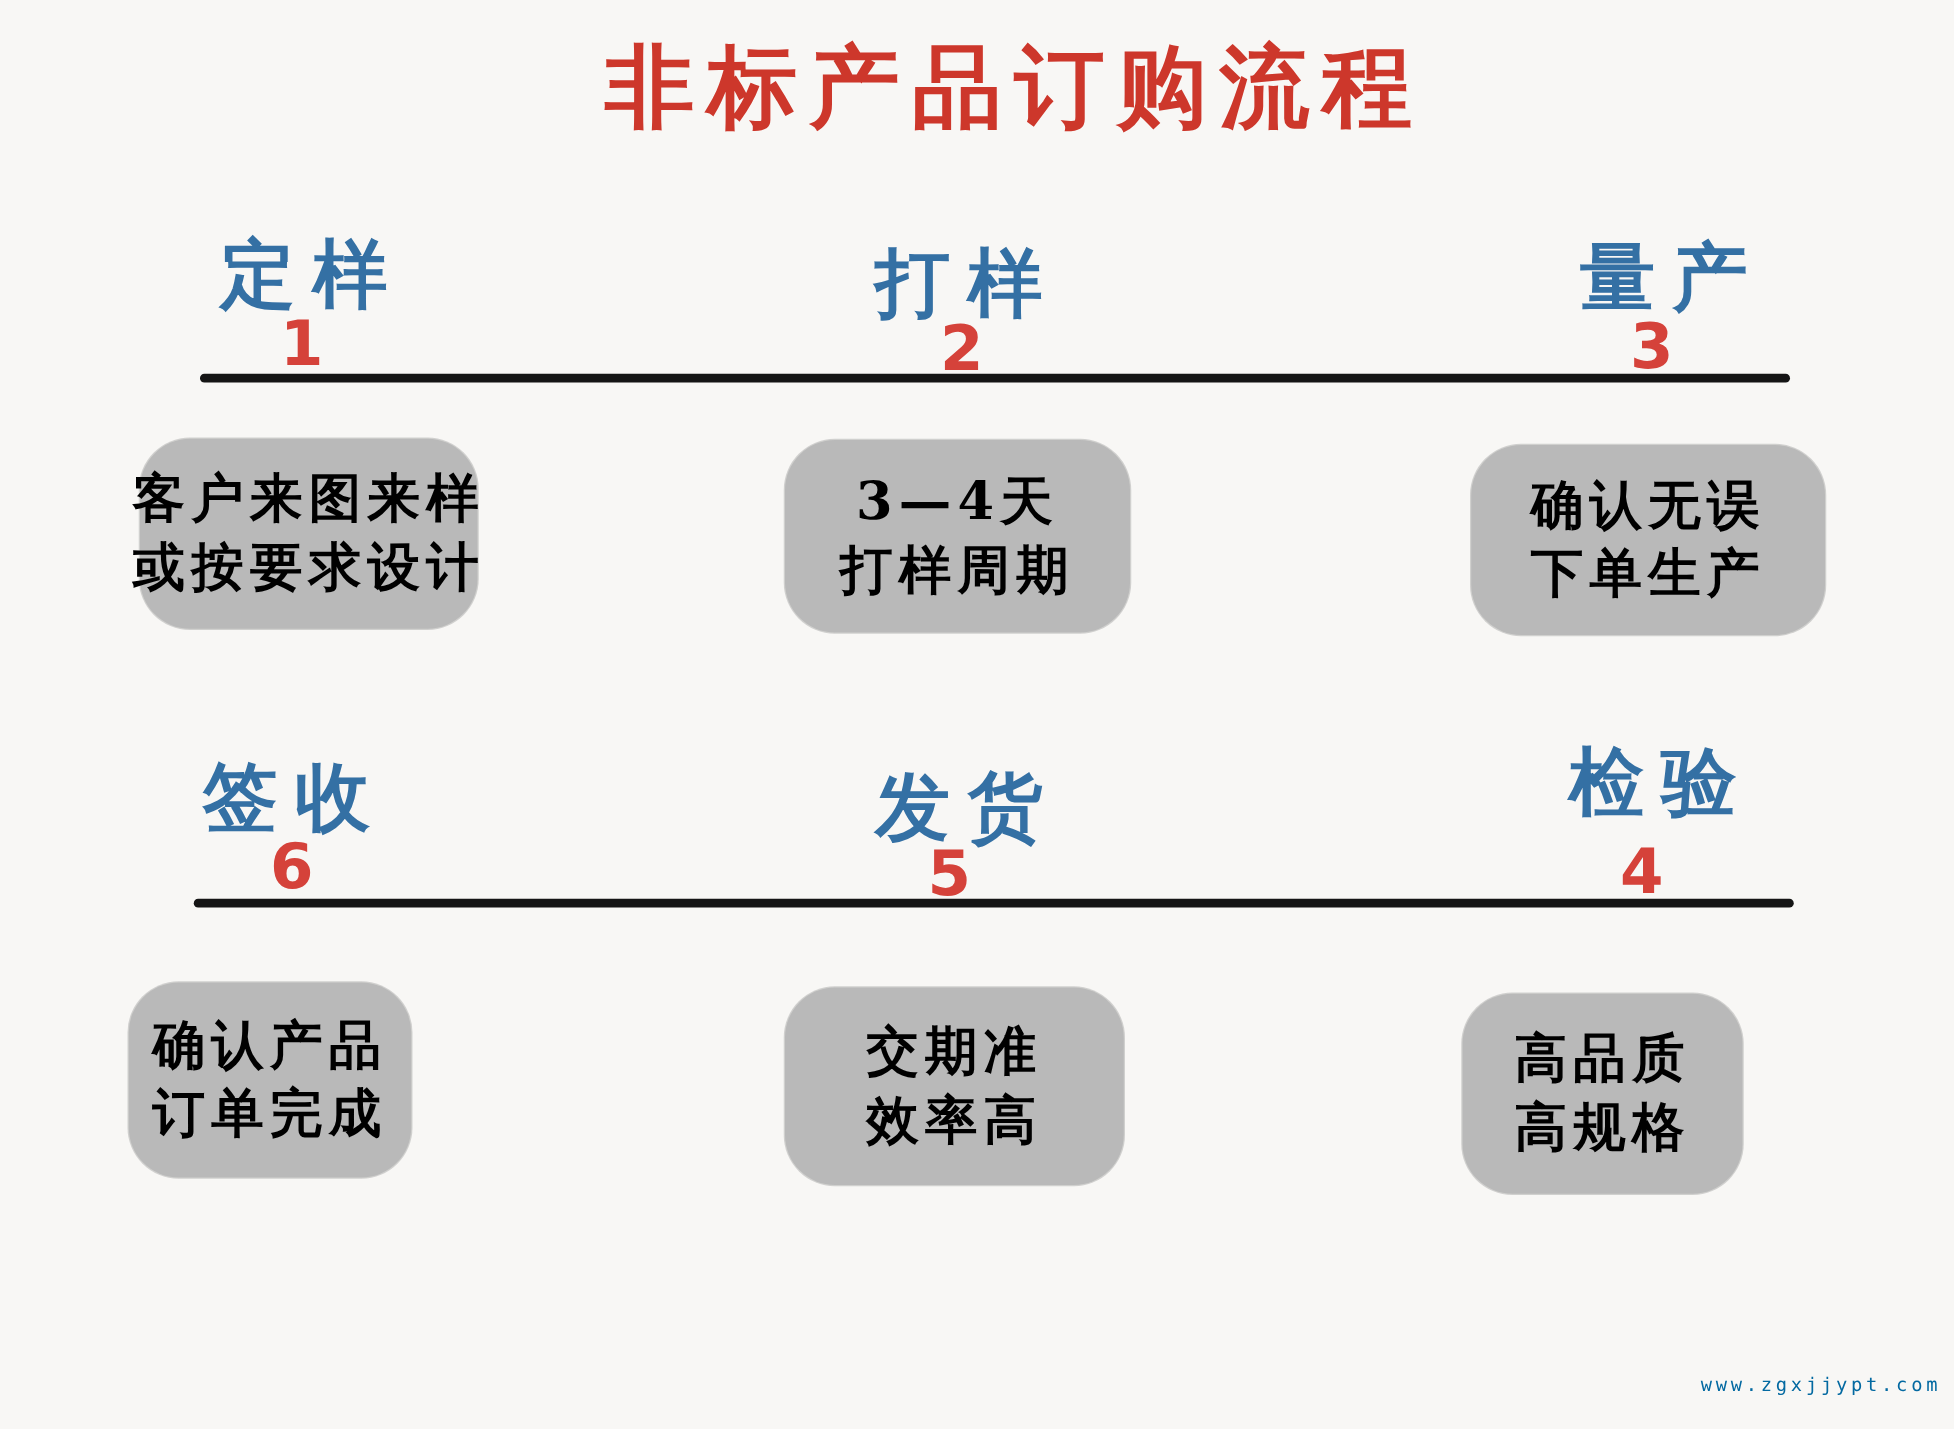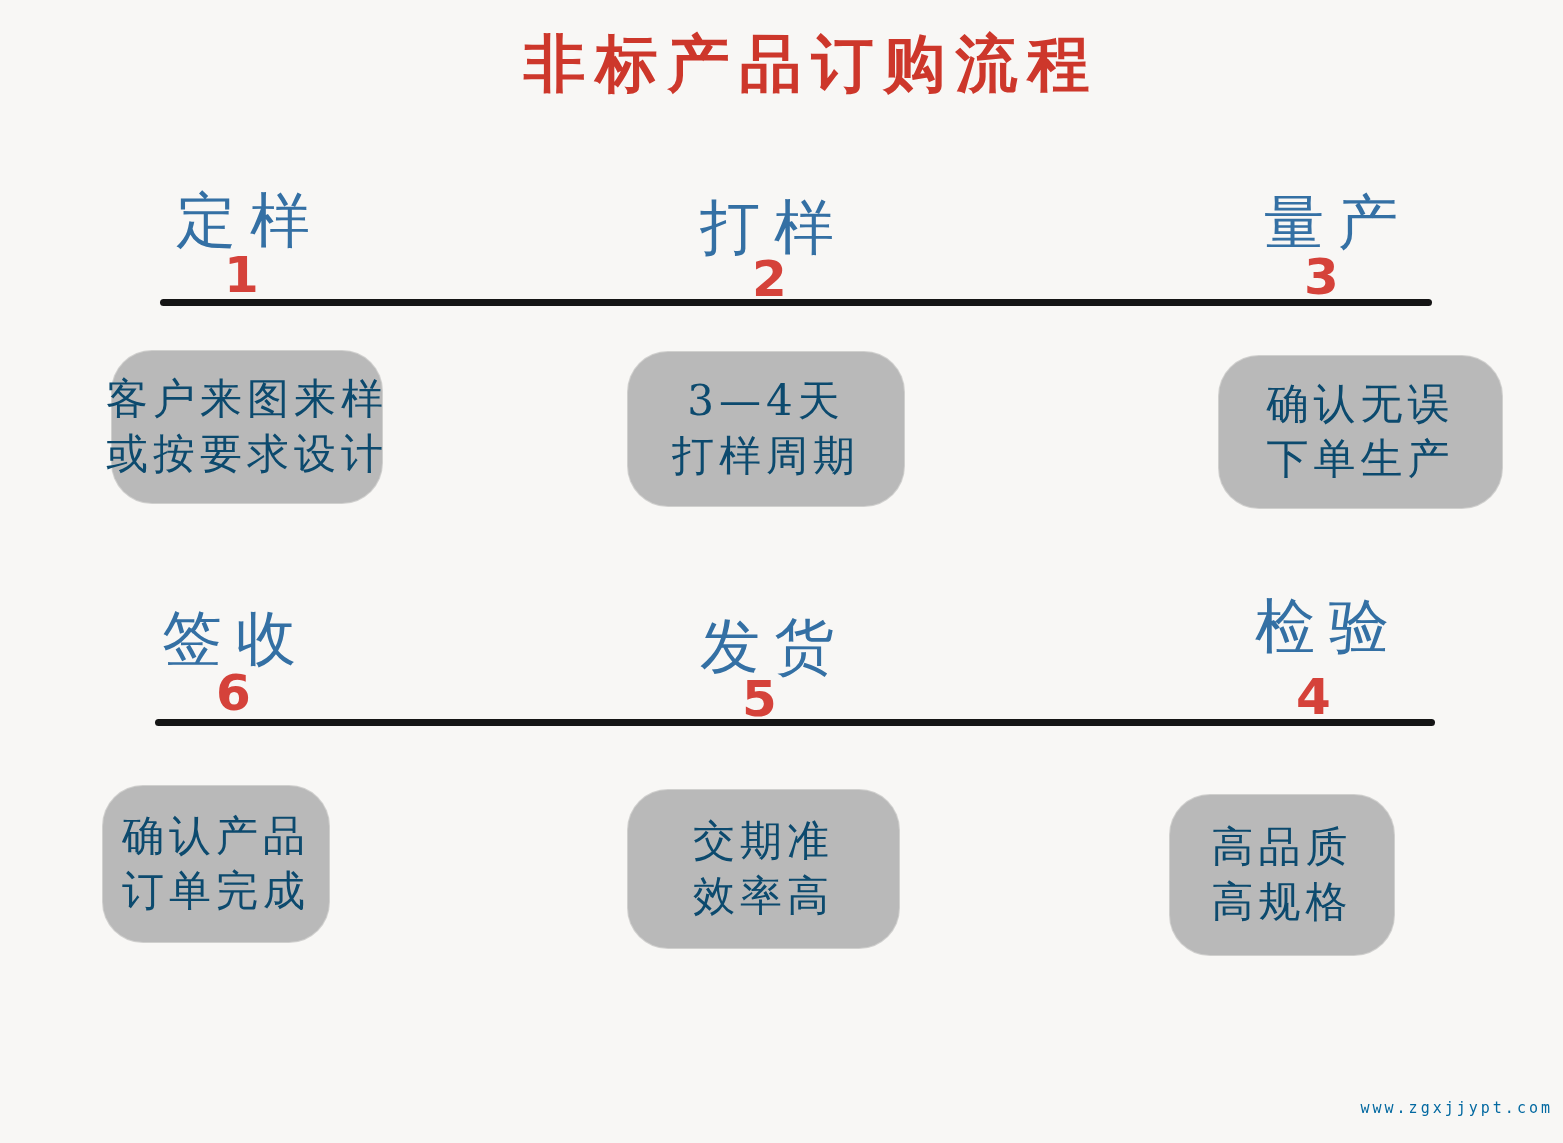--- a/index.html
+++ b/index.html
@@ -19,30 +19,30 @@
     inset: 0;
   }
   .page-title {
     position: absolute;
     left: 0;
     top: 22px;
     width: 100%;
     text-align: center;
     padding-left: 60px;
     box-sizing: border-box;
-    font-size: 62px;
+    font-size: 72px;
     font-weight: bold;
     letter-spacing: 10px;
     color: #cd372b;
     white-space: nowrap;
   }
   .stage-label {
     position: absolute;
     font-size: 60px;
-    font-weight: normal;
+    font-weight: bold;
     letter-spacing: 14px;
     color: #3470a4;
     white-space: nowrap;
     line-height: 1;
   }
   .stage-number {
     position: absolute;
     font-family: "DejaVu Sans", "Liberation Sans", sans-serif;
     font-size: 50px;
     font-weight: bold;
@@ -60,23 +60,23 @@
     background: #b9b9b9;
     border-radius: 40px;
     display: flex;
     flex-direction: column;
     align-items: center;
     justify-content: center;
     box-shadow: 0 0 0 1px rgba(160,160,160,0.45);
   }
   .box-line {
     font-size: 42px;
-    font-weight: normal;
+    font-weight: bold;
     letter-spacing: 5px;
-    color: #0c4a6e;
+    color: #000000;
     line-height: 1.3;
     white-space: nowrap;
     text-align: center;
   }
   .watermark {
     position: absolute;
     right: 10px;
     bottom: 26px;
     font-family: "DejaVu Sans Mono", "Liberation Mono", monospace;
     font-size: 15px;
@@ -105,21 +105,21 @@
   <div class="flow-box" style="left:112px; top:351px; width:270px; height:152px;">
     <div class="box-line">客户来图来样</div>
     <div class="box-line">或按要求设计</div>
   </div>
 
   <div class="flow-box" style="left:628px; top:352px; width:276px; height:154px;">
     <div class="box-line">3—4天</div>
     <div class="box-line">打样周期</div>
   </div>
 
-  <div class="flow-box" style="left:1177px; top:356px; width:283px; height:152px;margin-left:42px;">
+  <div class="flow-box" style="left:1177px; top:356px; width:283px; height:152px;">
     <div class="box-line">确认无误</div>
     <div class="box-line">下单生产</div>
   </div>
 
   <div class="stage-label" style="left:162px; top:608px;">签收</div>
   <div class="stage-number" style="left:216px; top:668px;">6</div>
 
   <div class="stage-label" style="left:700px; top:616px;">发货</div>
   <div class="stage-number" style="left:742px; top:674px;">5</div>
 

